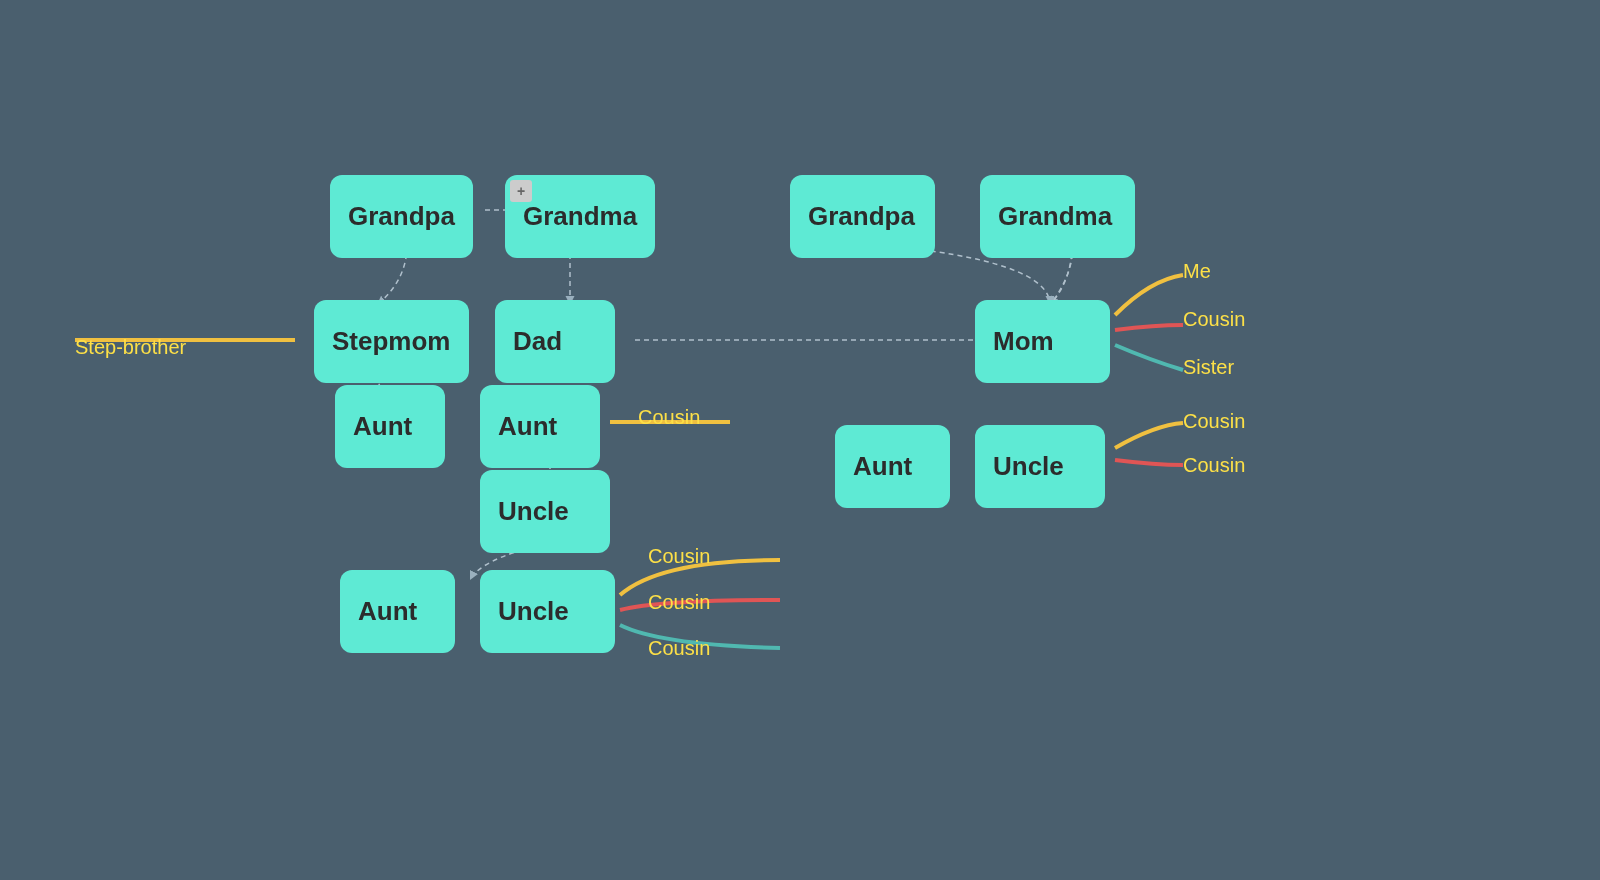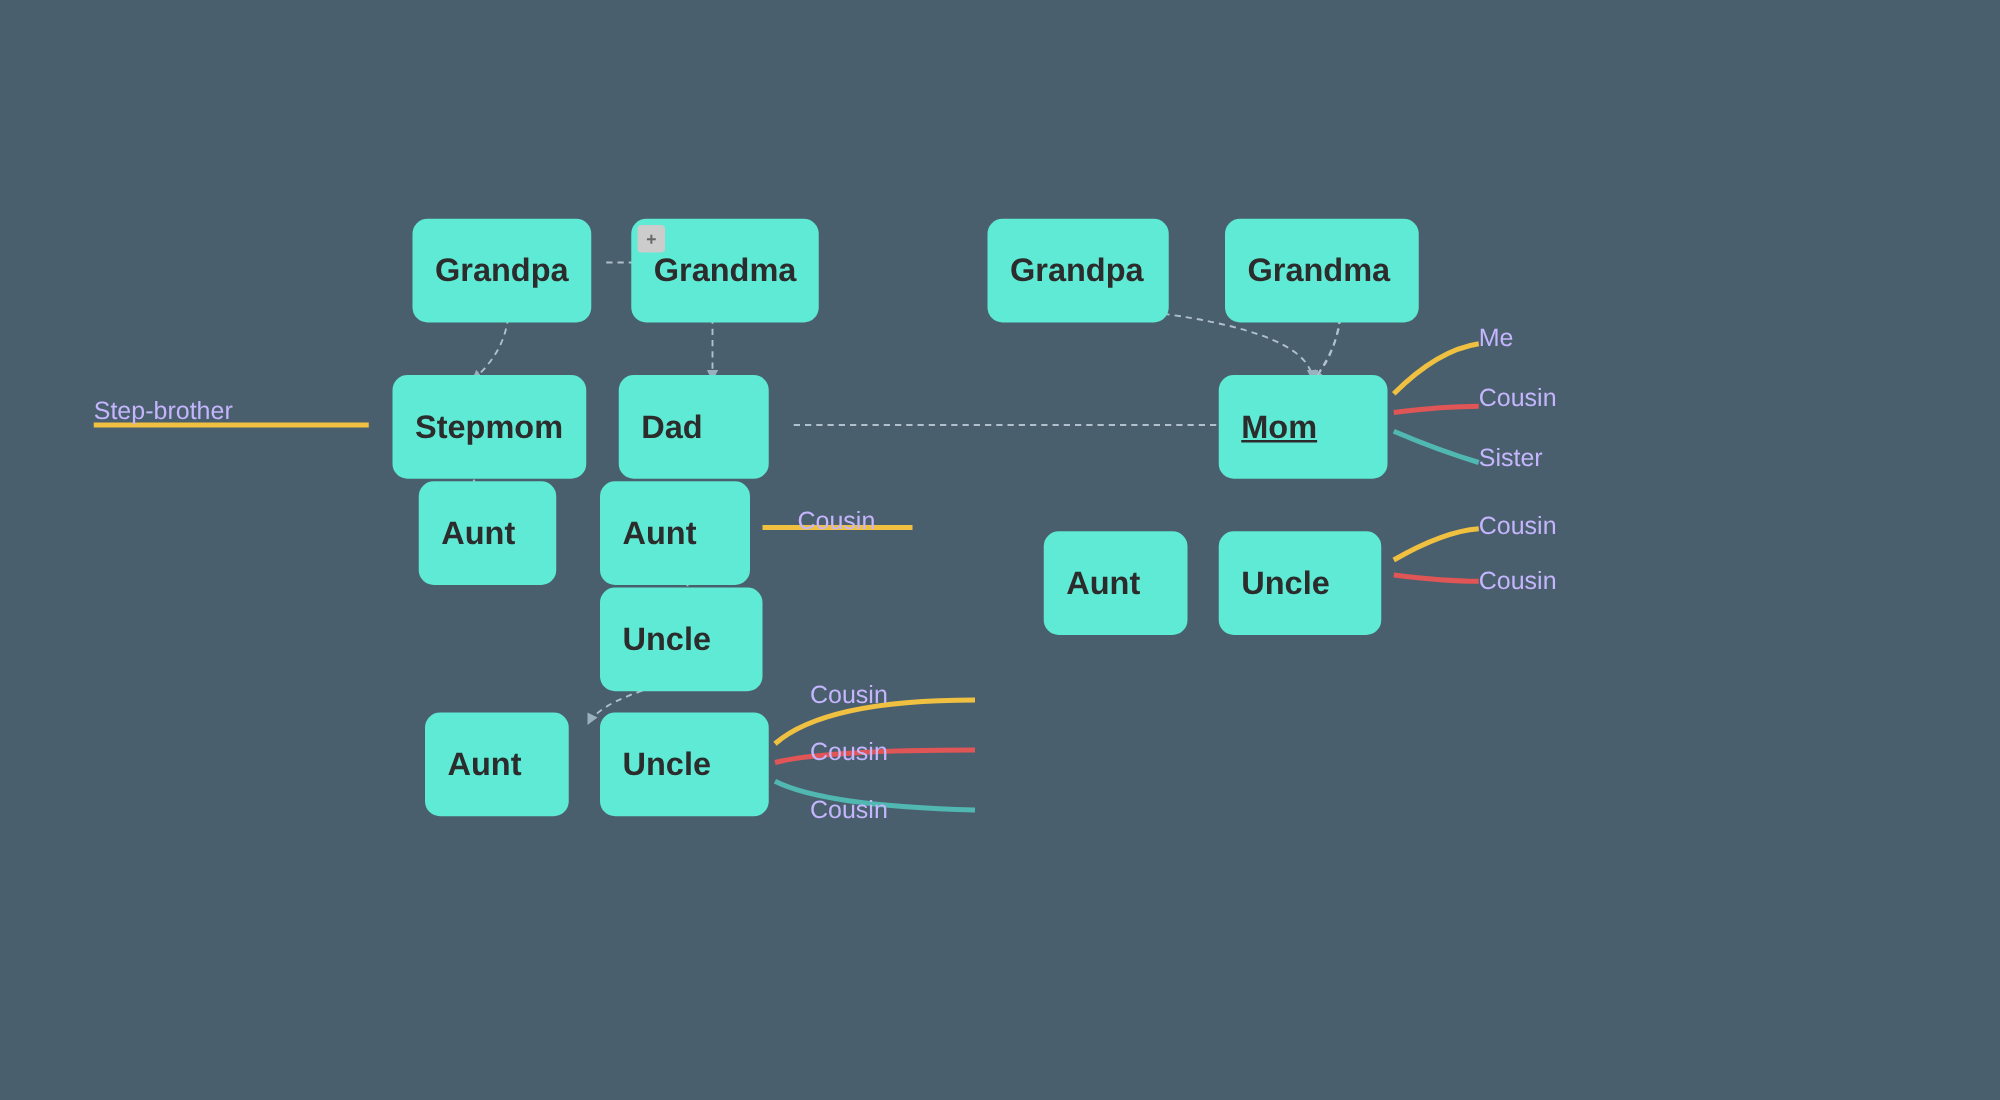--- a/index.html
+++ b/index.html
@@ -21,21 +21,21 @@
       font-weight: 600;
       color: #2c2c2c;
       white-space: nowrap;
       padding: 26px 18px;
       min-width: 130px;
       min-height: 70px;
       z-index: 10;
     }
     .label {
       position: absolute;
-      color: #c4b5fd;
+      color: #fde047;
       font-size: 20px;
       font-weight: 400;
       z-index: 10;
       white-space: nowrap;
     }
     svg.lines {
       position: absolute;
       top: 0;
       left: 0;
       width: 1600px;
@@ -132,33 +132,33 @@
 </div>
 
 <div class="node" style="left:790px;top:175px;min-width:145px;">
   <span>Grandpa</span>
 </div>
 
 <div class="node" style="left:980px;top:175px;min-width:155px;">
   <span>Grandma</span>
 </div>
 
-<div class="node" style="left:975px;top:300px;min-width:135px;text-decoration:underline;">
+<div class="node" style="left:975px;top:300px;min-width:135px;">
   <span>Mom</span>
 </div>
 
 <div class="node" style="left:835px;top:425px;min-width:115px;">
   <span>Aunt</span>
 </div>
 
 <div class="node" style="left:975px;top:425px;min-width:130px;">
   <span>Uncle</span>
 </div>
 
-<div class="label" style="left:75px;top:318px;">Step-brother</div>
+<div class="label" style="left:75px;top:336px;">Step-brother</div>
 <div class="label" style="left:638px;top:406px;">Cousin</div>
 <div class="label" style="left:648px;top:545px;">Cousin</div>
 <div class="label" style="left:648px;top:591px;">Cousin</div>
 <div class="label" style="left:648px;top:637px;">Cousin</div>
 
 <div class="label" style="left:1183px;top:260px;">Me</div>
 <div class="label" style="left:1183px;top:308px;">Cousin</div>
 <div class="label" style="left:1183px;top:356px;text-align:center;">Sister</div>
 <div class="label" style="left:1183px;top:410px;">Cousin</div>
 <div class="label" style="left:1183px;top:454px;">Cousin</div>

